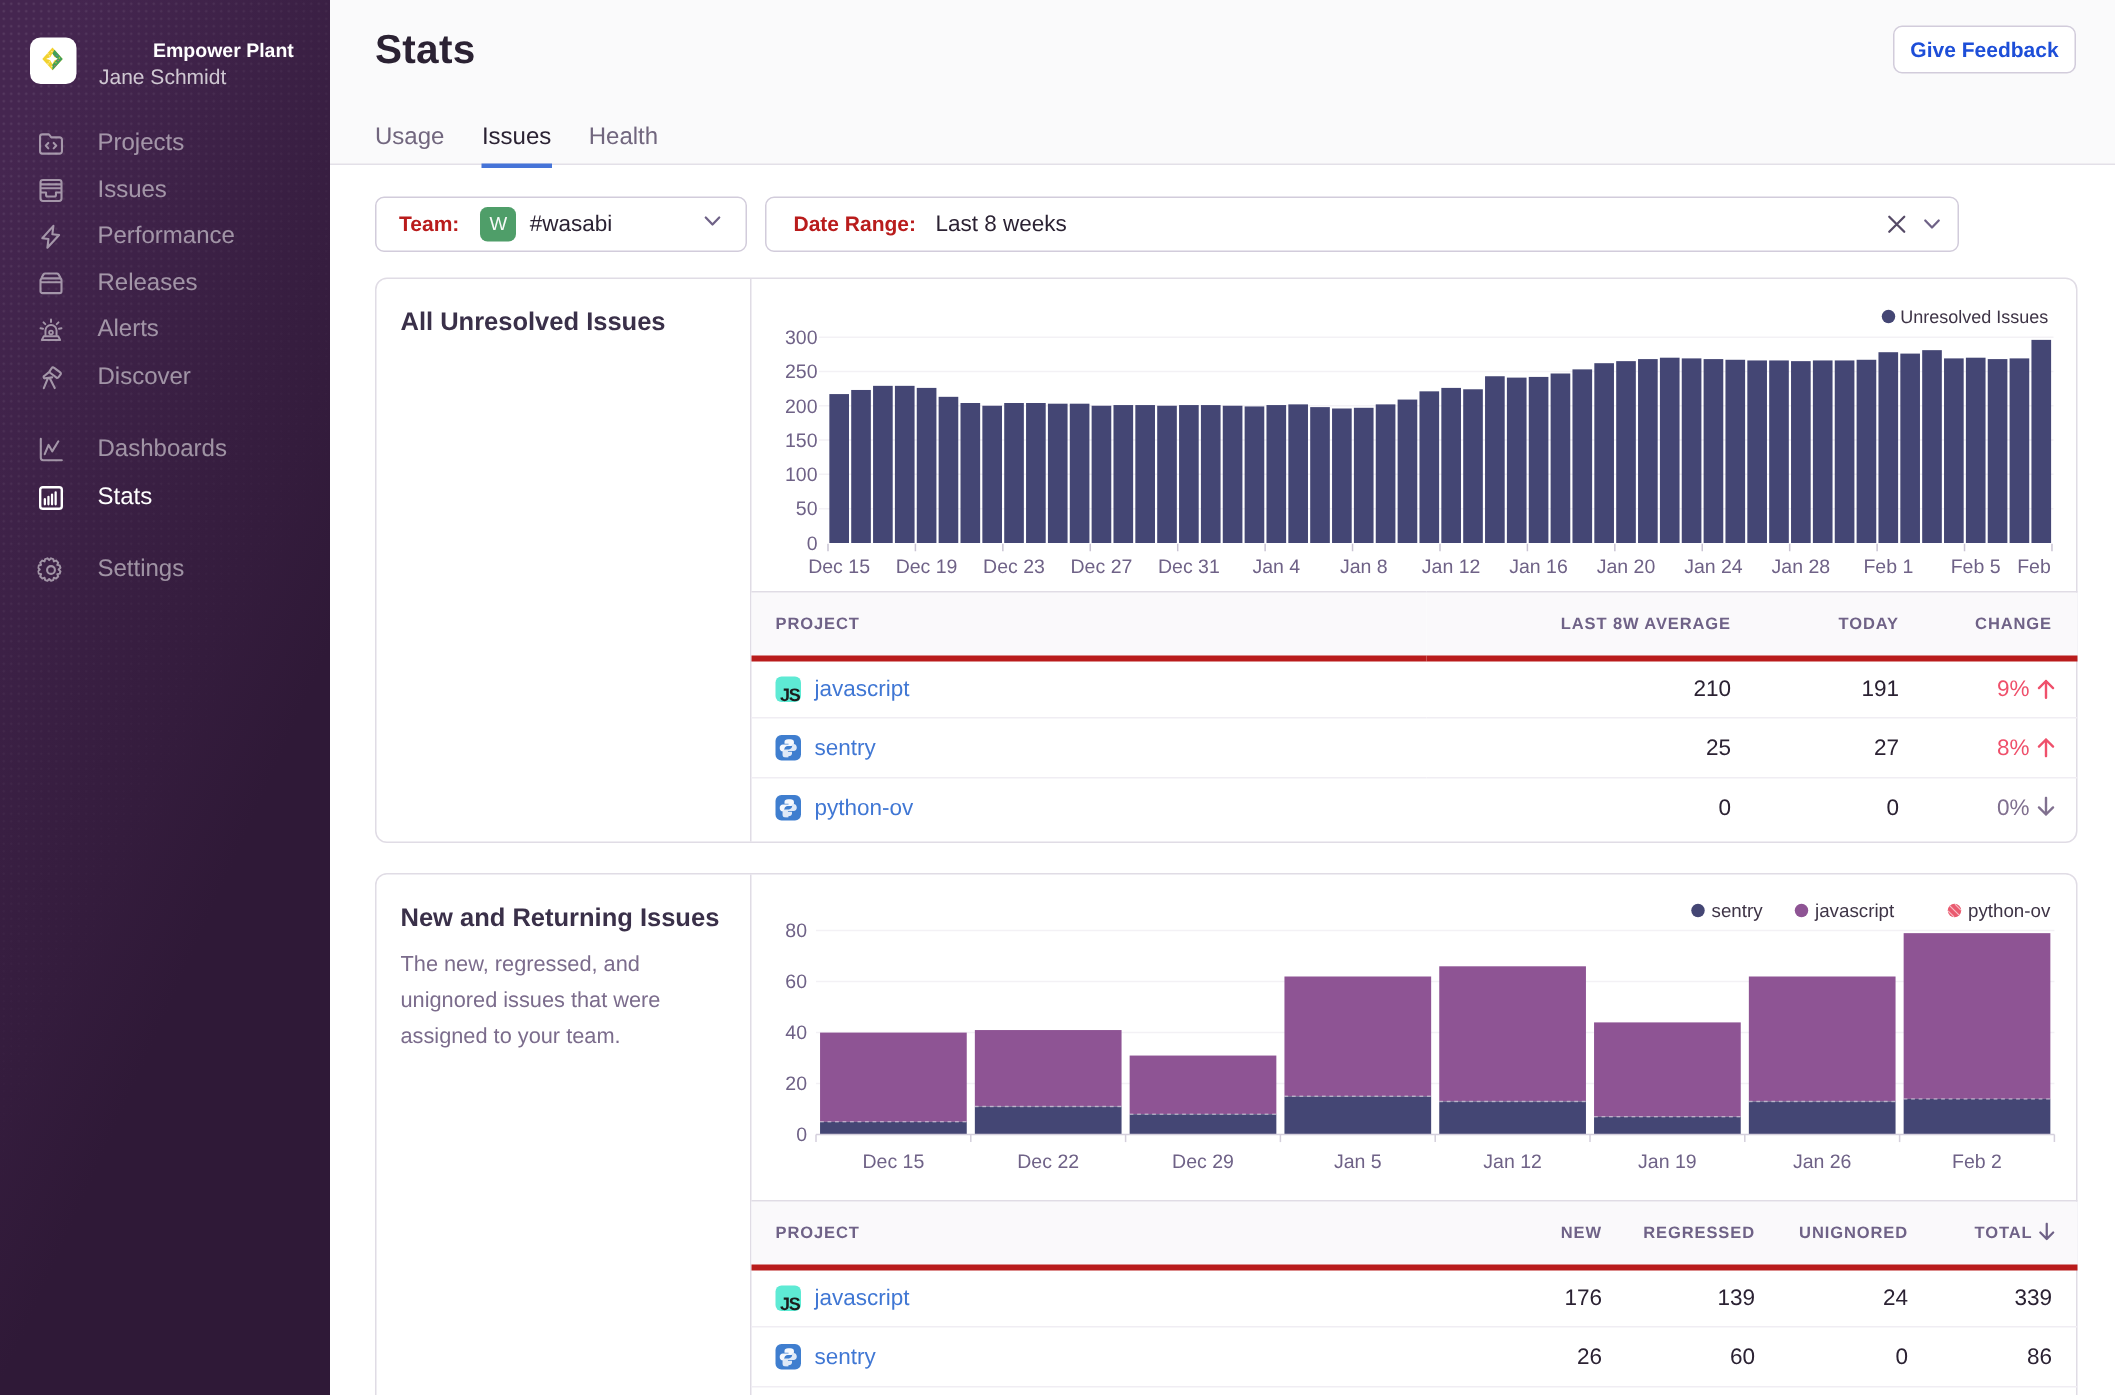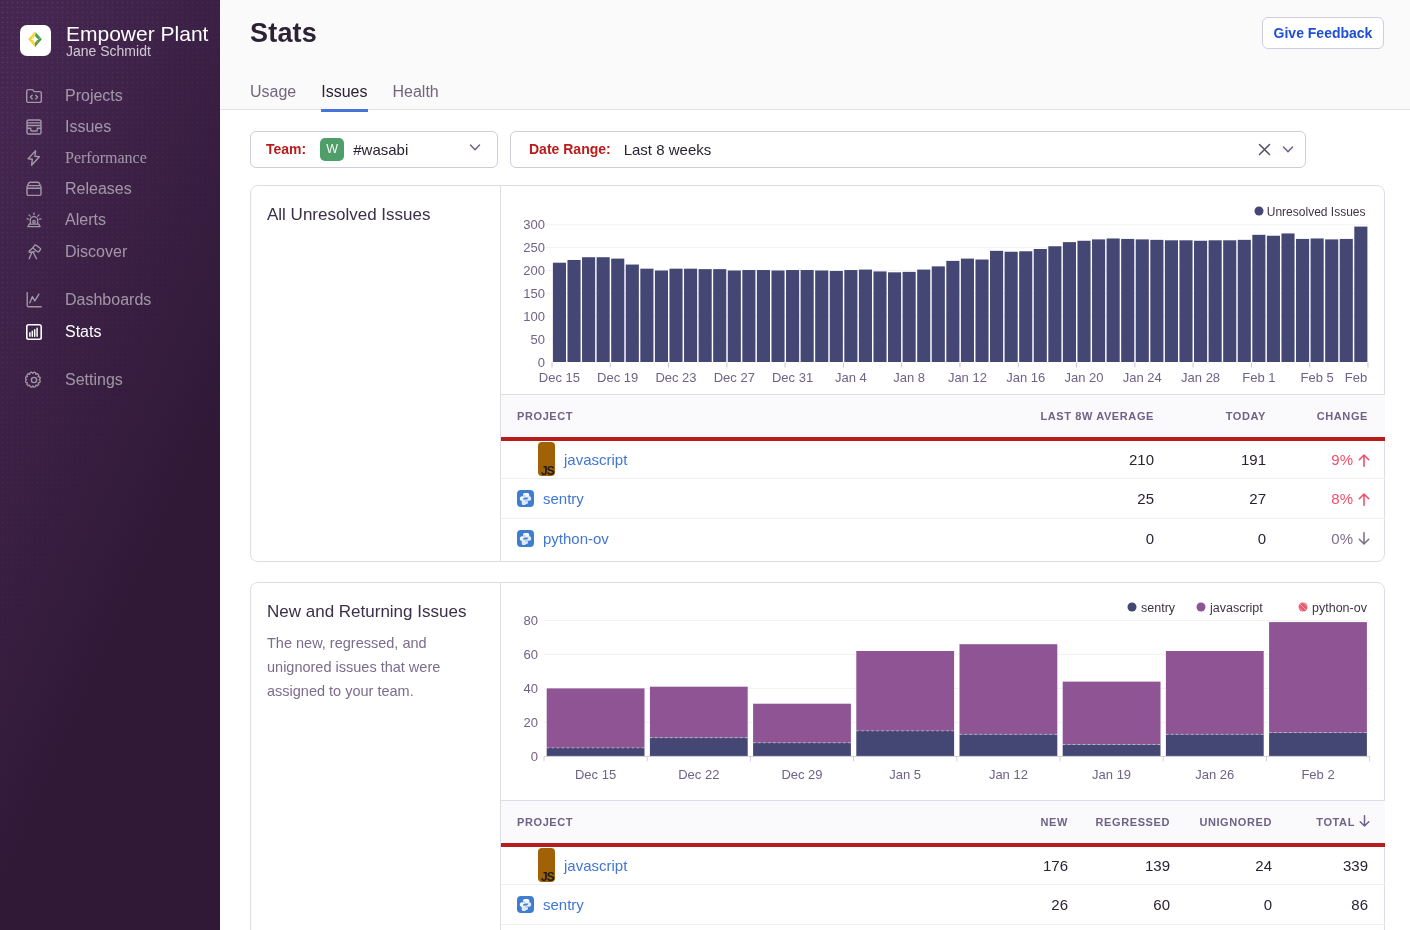--- a/index.html
+++ b/index.html
@@ -8,21 +8,21 @@
 #sidebar { position:fixed; left:0; top:0; width:220px; height:930px;
   background:linear-gradient(294deg, #2f1937 35%, #452650 92%); z-index:10; }
 #sidebar .dots { position:absolute; inset:0;
   background-image:radial-gradient(circle, rgba(255,255,255,0.10) 0.75px, rgba(255,255,255,0) 1.1px);
   background-size:5px 5px;
   -webkit-mask-image:linear-gradient(115deg, rgba(0,0,0,.9), rgba(0,0,0,0) 60%);
   mask-image:linear-gradient(115deg, rgba(0,0,0,.9), rgba(0,0,0,0) 60%); }
 .orghead { position:absolute; left:20px; top:25px; display:flex; }
 .orglogo { width:31px; height:31px; border-radius:7px; background:#fff; position:relative; }
 .orgname { margin-left:15px; }
-.orgname .t1 { color:#fff; font-weight:400; font-size:21px; line-height:17px; margin-top:0; }
+.orgname .t1 { color:#fff; font-weight:700; font-size:13px; line-height:17px; margin-top:0;margin-left:36px; }
 .orgname .t2 { color:rgba(255,255,255,0.75); font-size:14px; line-height:16px; margin-top:1px; }
 .navitem { position:absolute; left:25px; height:22px; display:flex; align-items:center; color:rgba(255,255,255,0.52); font-size:16px; }
 .navitem svg { width:18px; height:18px; margin-right:22px; flex:none; }
 .navitem.active { color:#fff; }
 
 #main { position:absolute; left:220px; top:0; width:1190px; height:930px; background:#fff; }
 #header { position:absolute; left:0; top:0; width:1190px; height:110px; background:#fafafb; border-bottom:1px solid #e3e0e8; }
 h1.title { position:absolute; left:30px; top:18px; font-size:27px; font-weight:700; color:#2b2233; letter-spacing:.2px; }
 .feedback { position:absolute; left:1042px; top:17px; width:122px; height:32px; background:#fff; border:1px solid #d2ccdb; border-radius:6px; font-size:14px; font-weight:700; color:#1d4ed8; display:flex; align-items:center; justify-content:center; }
 .tabs { position:absolute; left:30px; top:83px; display:flex; }
@@ -34,37 +34,37 @@
 #fbox1 { left:30px; width:248px; }
 #fbox2 { left:290px; width:796px; }
 .flabel { font-weight:700; font-size:14px; color:#b91c1c; }
 .wbadge { width:24px; height:23px; border-radius:5px; background:#4f9e69; color:rgba(255,255,255,0.95); font-size:12.5px; font-weight:400; display:flex; align-items:center; justify-content:center; }
 .fval { font-size:15px; color:#2b2233; }
 
 .panel { position:absolute; left:30px; width:1135px; background:#fff; border:1px solid #e0dce5; border-radius:8px; }
 #panel1 { top:185px; height:377px; }
 #panel2 { top:582px; height:390px; border-bottom-left-radius:0; border-bottom-right-radius:0; }
 .pside { position:absolute; left:0; top:0; width:250px; height:100%; border-right:1px solid #e0dce5; }
-.ptitle { position:absolute; left:16px; top:19px; font-size:17px; font-weight:400; color:#3a3049; }
+.ptitle { position:absolute; left:16px; top:19px; font-size:17px; font-weight:700; color:#3a3049; }
 .pdesc { position:absolute; left:16px; top:48px; font-size:14.5px; line-height:24px; color:#7b6c8c; }
 .pmain { position:absolute; left:250px; top:0; width:884px; height:100%; }
 .chart1 { position:absolute; left:0; top:2px; }
 .chart2 { position:absolute; left:0; top:0px; }
 
 table.stats { position:absolute; left:0; border-collapse:collapse; width:884px; table-layout:fixed; }
 #panel1 table.stats { top:208px; }
 #panel2 table.stats { top:217px; }
 table.stats th { background:#faf9fb; border-top:1px solid #e0dce5; border-bottom:4px solid #b91c1c; height:44px; font-size:11px; font-weight:700; letter-spacing:.6px; color:#6f6287; text-transform:uppercase; text-align:right; padding:0;margin-top:15px; }
 table.stats th.left { text-align:left; padding-left:16px; }
 table.stats td { height:40px; border-bottom:1px solid #f0edf3; font-size:15px; color:#2b2233; text-align:right; padding:0; }
 table.stats tr:last-child td { border-bottom:none; }
 table.stats td.left { text-align:left; padding-left:16px; }
 .projcell { display:flex; align-items:center; }
 .projcell .pname { color:#4077d4; margin-left:9px; font-size:15px; }
-.jsicon { width:17px; height:34px; border-radius:4px; background:#a16207; position:relative;margin-left:21px; }
+.jsicon { width:17px; height:17px; border-radius:4px; background:#5eead4; position:relative; }
 .jsicon span { position:absolute; right:1px; bottom:-2px; font-size:12px; font-weight:700; color:#1c1c1c; letter-spacing:-.8px; }
 .pyicon { width:17px; height:17px; border-radius:4px; background:#3f7ecf; position:relative; }
 table.stats td.red { color:#ef506b; }
 table.stats td.gray { color:#80708f; }
 </style>
 </head>
 <body>
 <aside id="sidebar">
   <div class="dots"></div>
   <div class="orghead">
@@ -99,21 +99,21 @@
         <path d="M1.7 4.2 v9.6 a1.6 1.6 0 0 0 1.6 1.6 h11.4 a1.6 1.6 0 0 0 1.6-1.6 V6.2 a1.6 1.6 0 0 0-1.6-1.6 H9.2 L7.6 2.6 H3.3 a1.6 1.6 0 0 0-1.6 1.6 Z M7.2 8.3 L5.5 10.1 L7.2 11.9 M10.8 8.3 L12.5 10.1 L10.8 11.9" fill="none" stroke="currentColor" stroke-width="1.4" stroke-linecap="round" stroke-linejoin="round"></path>
       </svg>
       <span>Projects</span>
     </div>
 <div class="navitem" style="top:115.5px;">
       <svg viewBox="0 0 18 18">
         <path d="M2 3.6 a1.6 1.6 0 0 1 1.6-1.6 h10.8 a1.6 1.6 0 0 1 1.6 1.6 v10.8 a1.6 1.6 0 0 1-1.6 1.6 H3.6 A1.6 1.6 0 0 1 2 14.4 Z M2.2 4.9 h13.6 M2.2 7.5 h13.6 M2.3 10.3 h3.4 v1.7 a1 1 0 0 0 1 1 h4.6 a1 1 0 0 0 1-1 v-1.7 h3.4" fill="none" stroke="currentColor" stroke-width="1.4" stroke-linejoin="round"></path>
       </svg>
       <span>Issues</span>
     </div>
-<div class="navitem" style="top:146.5px;font-family:Liberation Serif, serif;">
+<div class="navitem" style="top:146.5px;">
       <svg viewBox="0 0 18 18">
         <path d="M10.6 1.6 L3.2 9.8 L7.3 10.3 L6.6 16.2 L14.4 7.7 L9.9 7.2 Z" fill="none" stroke="currentColor" stroke-width="1.4" stroke-linejoin="round"></path>
       </svg>
       <span>Performance</span>
     </div>
 <div class="navitem" style="top:178px;">
       <svg viewBox="0 0 18 18">
         <path d="M3.3 5.6 h11.4 a1.3 1.3 0 0 1 1.3 1.3 v7.2 a1.3 1.3 0 0 1-1.3 1.3 H3.3 A1.3 1.3 0 0 1 2 14.1 V6.9 a1.3 1.3 0 0 1 1.3-1.3 Z M2.6 5.3 L4 2.9 a1.3 1.3 0 0 1 1.1-.6 h7.8 a1.3 1.3 0 0 1 1.1.6 l1.4 2.4 M2.2 8.2 h13.6" fill="none" stroke="currentColor" stroke-width="1.4" stroke-linejoin="round"></path>
       </svg>
       <span>Releases</span>

